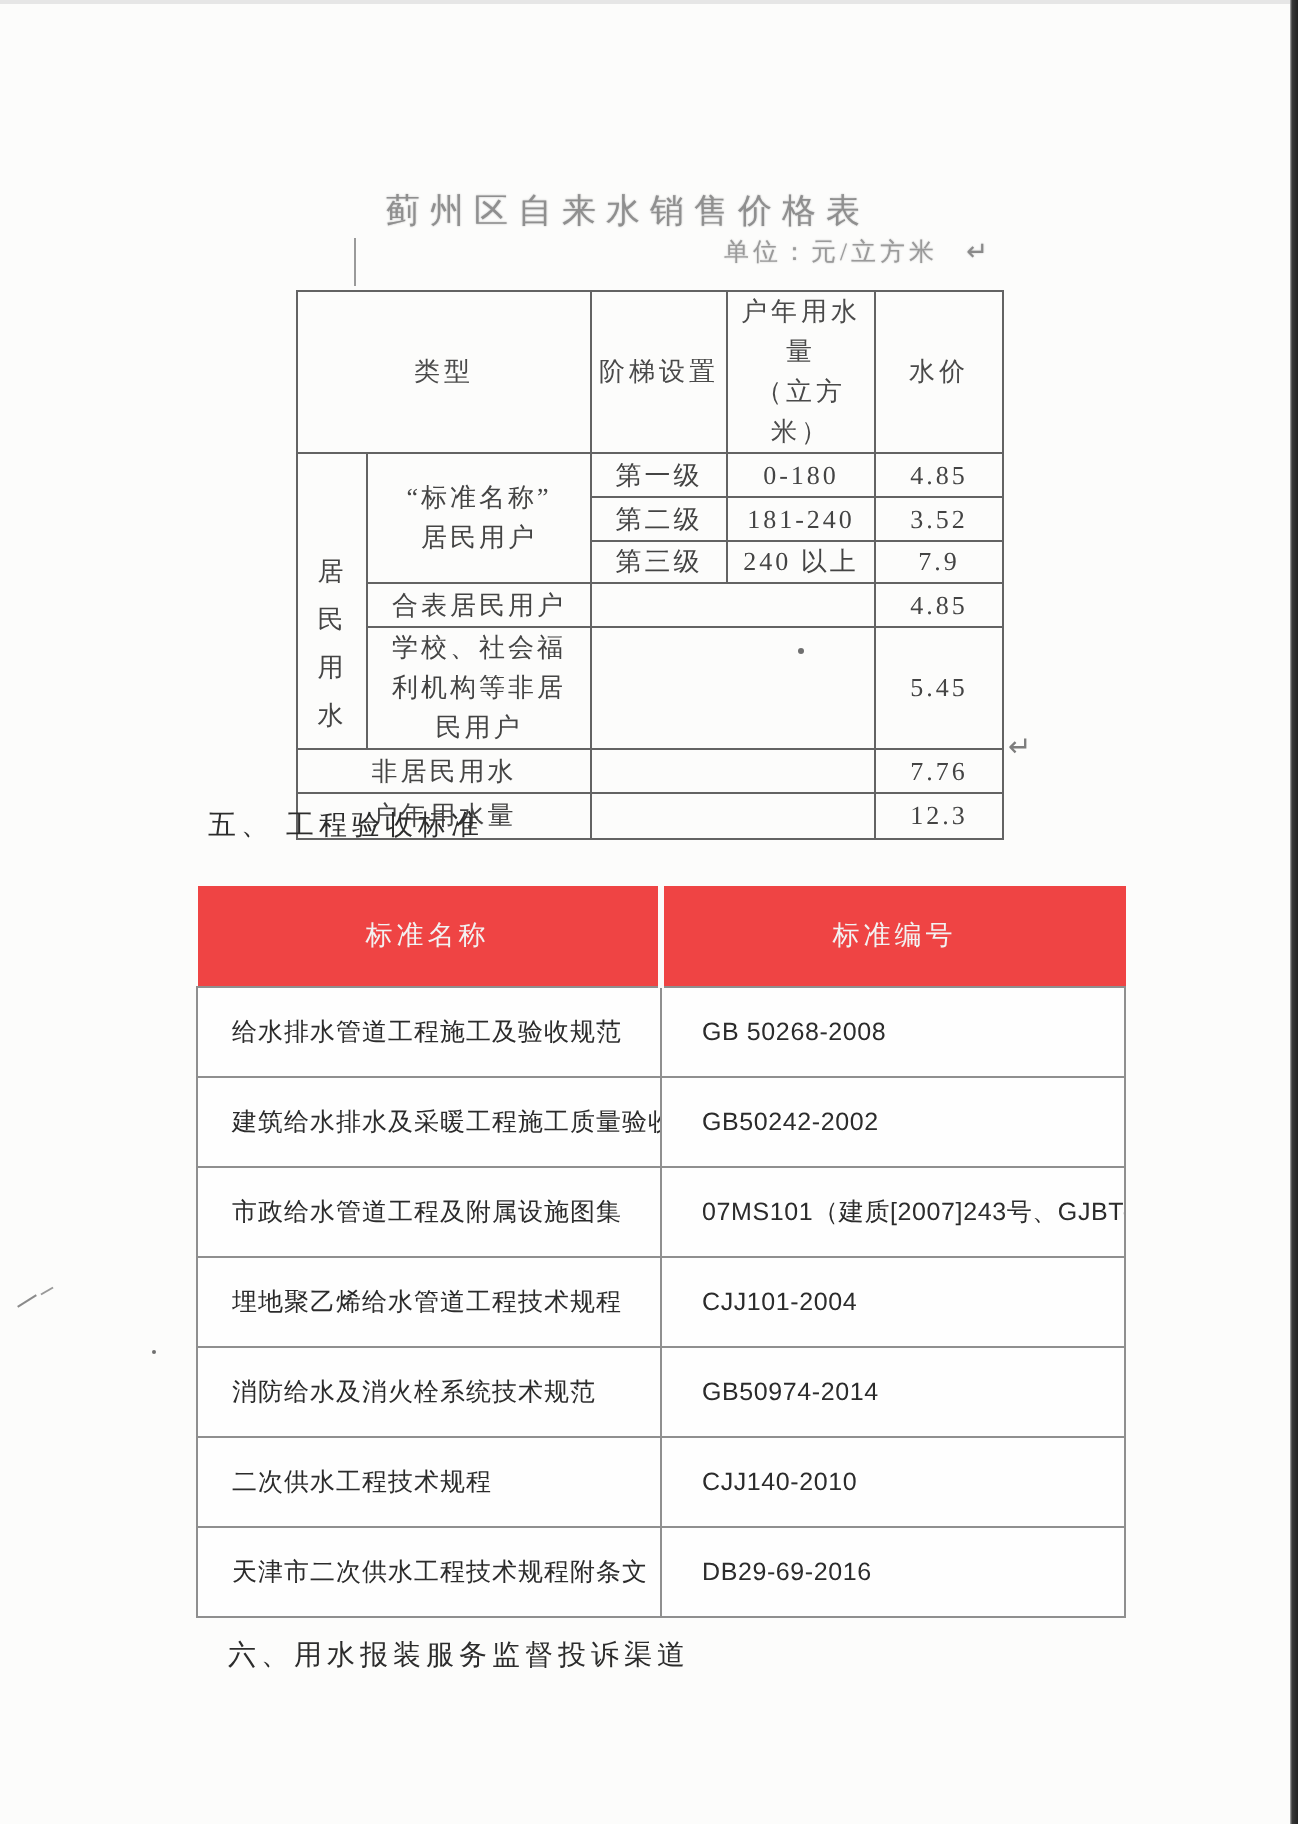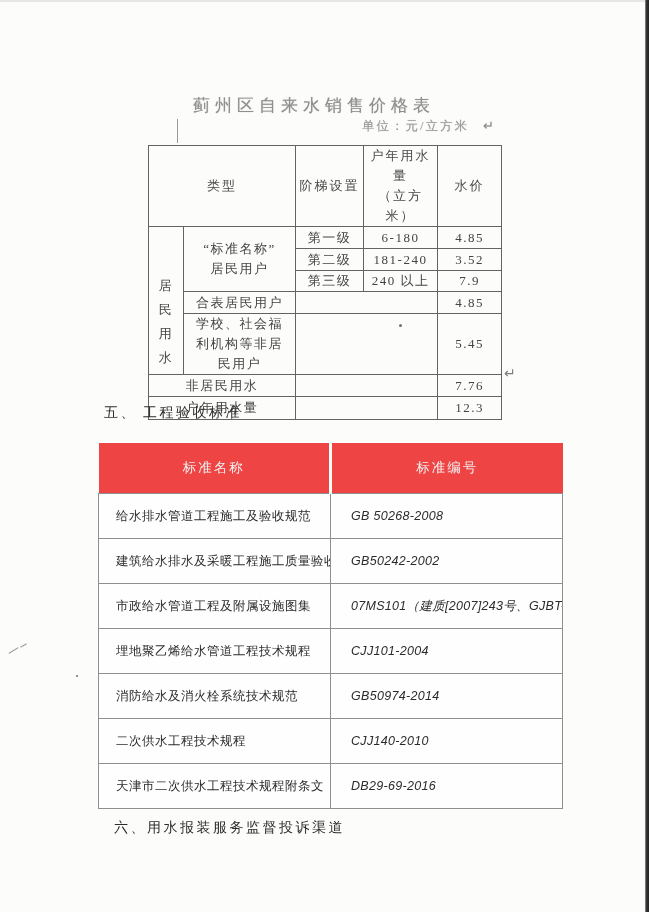--- a/index.html
+++ b/index.html
@@ -81,21 +81,21 @@
     border: none; text-align: center; vertical-align: middle;
   }
   table.t2 th.second { border-left: 3px solid #fbfbfa; }
   table.t2 td {
     height: 42px; border: 1px solid #8f8f8f;
     background: #fefefe; color: #2b2b2b;
     font-size: 12.5px; letter-spacing: 0.5px;
     text-align: left; vertical-align: middle;
     padding-left: 17px; overflow: hidden; white-space: nowrap;
   }
-  table.t2 td.code { padding-left: 20px; letter-spacing: 0.3px; font-style: italic; }
+  table.t2 td.code { padding-left: 20px; letter-spacing: 0.3px; }
 </style>
 </head>
 <body>
 
 <div id="paper">
 
   <div class="edge-top"></div>
   <div class="edge-right"></div>
   <div class="scratch"></div>
   <div class="scratch2"></div>
@@ -135,21 +135,21 @@
             <span>民</span>
             <span>用</span>
             <span>水</span>
           </div>
         </td>
         <td rowspan="3">
           <span class="blk">“标准名称”</span>
           <span class="blk">居民用户</span>
         </td>
         <td>第一级</td>
-        <td class="num">6-180</td>
+        <td class="num">0-180</td>
         <td class="num">4.85</td>
       </tr>
       <tr style="height:22px;">
         <td>第二级</td>
         <td class="num">181-240</td>
         <td class="num">3.52</td>
       </tr>
       <tr style="height:21px;">
         <td>第三级</td>
         <td class="num">240 以上</td>

